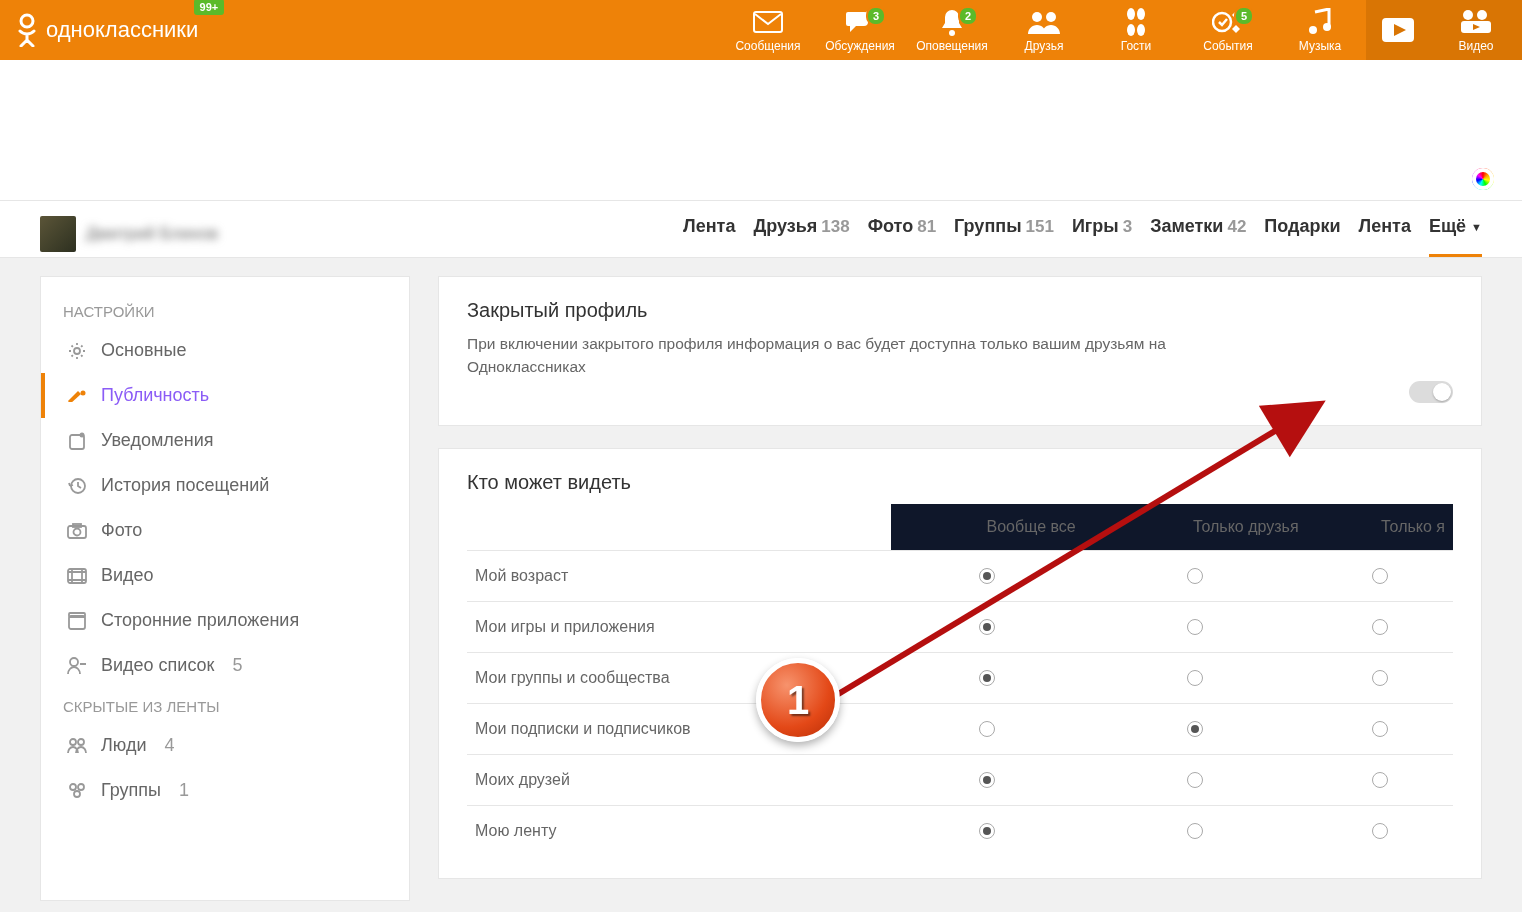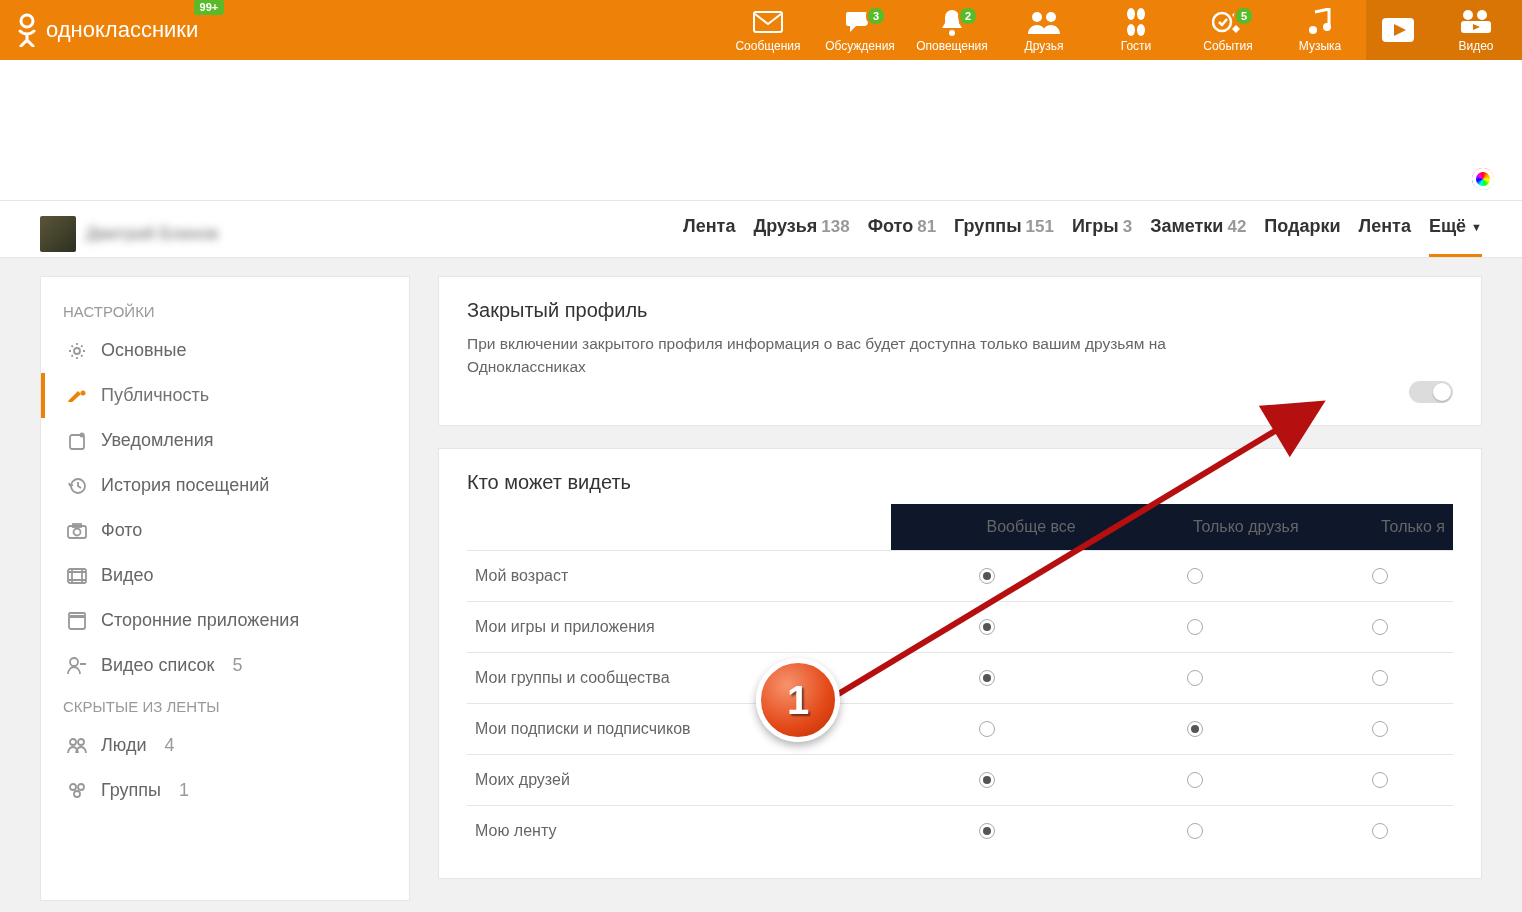--- a/index.html
+++ b/index.html
@@ -135,21 +135,21 @@
   .side-item {
     display: flex; align-items: center; gap: 14px;
     padding: 12px 22px;
     font-size: 18px;
     color: var(--text-mid);
     cursor: pointer;
     border-left: 4px solid transparent;
   }
   .side-item .icon { width: 20px; display:flex; align-items:center; justify-content:center; color:#999;}
   .side-item .count { color: var(--text-muted); margin-left: 4px;}
-  .side-item.active { border-left-color: var(--ok-orange); color: #737373;}
+  .side-item.active { border-left-color: var(--ok-orange); color: #8b5cf6;}
   .side-item.active .icon { color: var(--ok-orange);}
 
   .content { flex: 1; display:flex; flex-direction:column; }
   .card {
     background: var(--panel);
     border: 1px solid var(--border);
     padding: 22px 28px;
     margin-bottom: 22px;
     flex-direction: column;
   }

